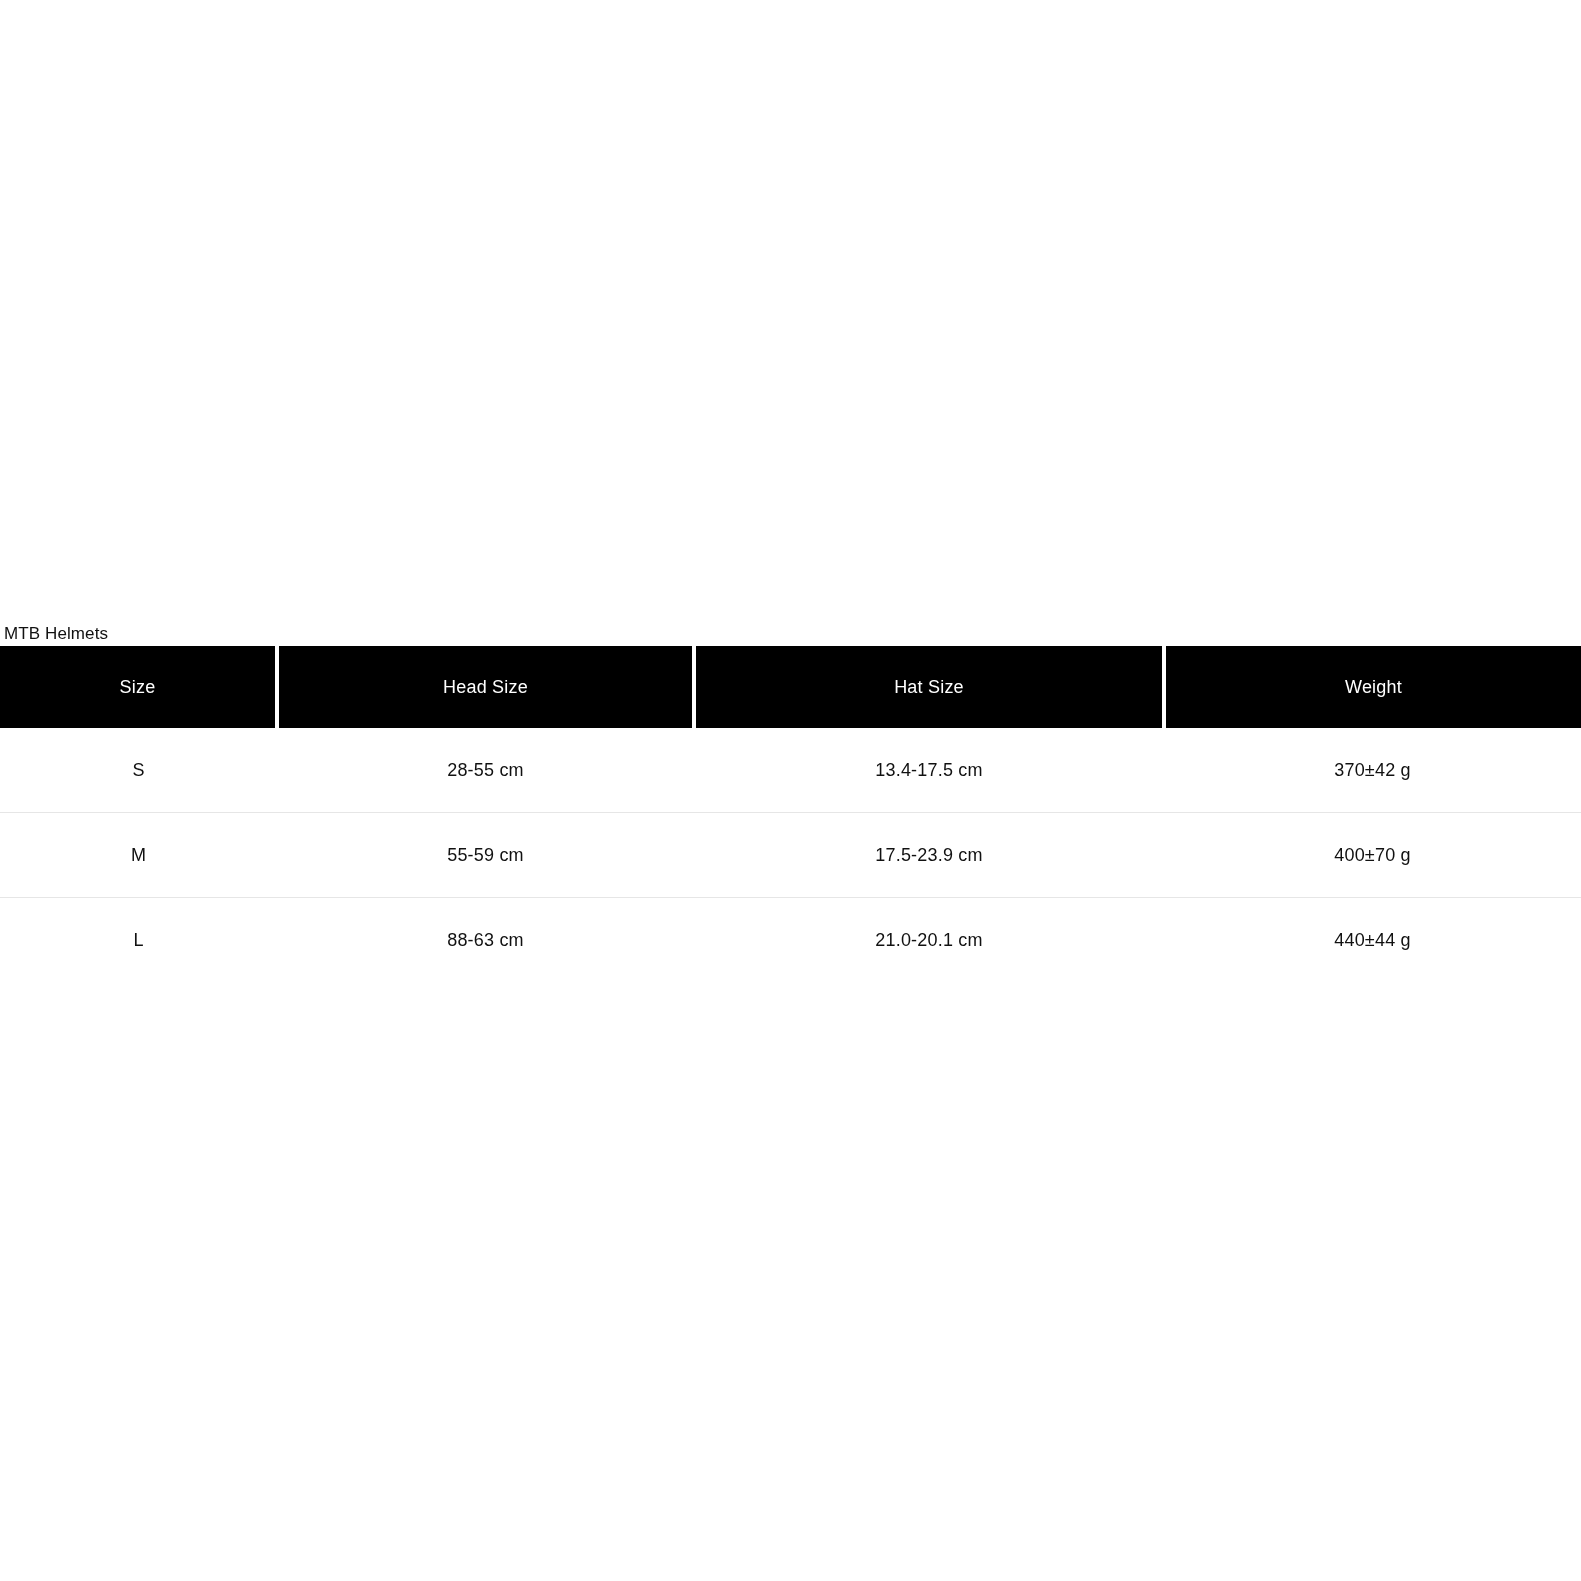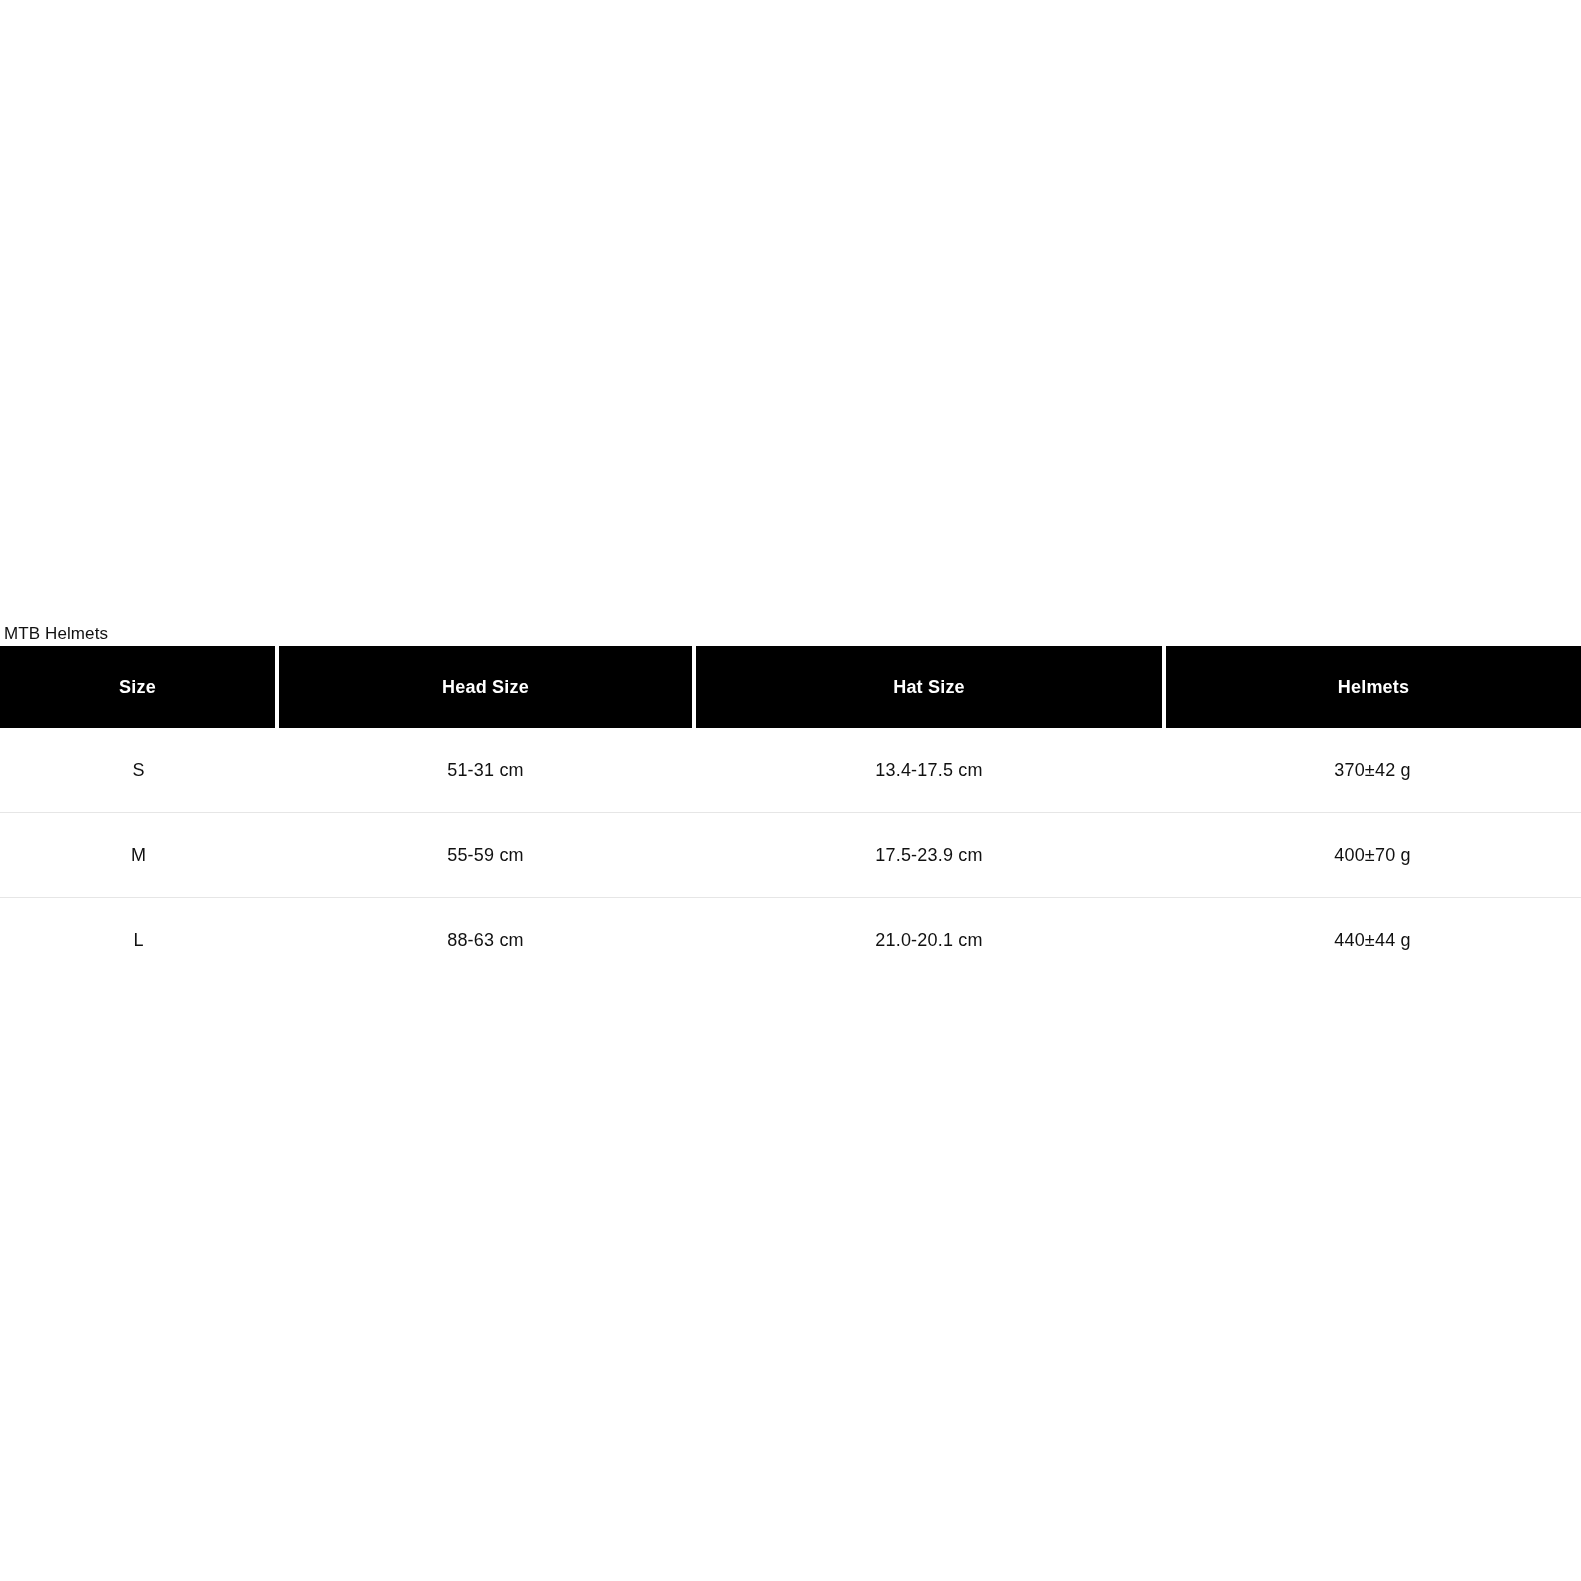--- a/index.html
+++ b/index.html
@@ -42,21 +42,21 @@
   }
   table.size-table col.c1 { width: 277px; }
   table.size-table col.c2 { width: 417px; }
   table.size-table col.c3 { width: 470px; }
   table.size-table col.c4 { width: 417px; }
 
   table.size-table thead th {
     background: #000000;
     color: #ffffff;
     font-size: 18px;
-    font-weight: bold;
+    font-weight: normal;
     text-align: center;
     height: 82px;
     padding: 0;
     border-right: 4px solid #ffffff;
     letter-spacing: 0.2px;
   }
   table.size-table thead th:last-child {
     border-right: none;
   }
   table.size-table tbody td {
@@ -84,27 +84,27 @@
         <col class="c1">
           <col class="c2">
           <col class="c3">
           <col class="c4">
       </colgroup>
       <thead>
         <tr>
           <th>Size</th>
           <th>Head Size</th>
           <th>Hat Size</th>
-          <th>Helmets</th>
+          <th>Weight</th>
         </tr>
       </thead>
       <tbody>
         <tr>
           <td>S</td>
-          <td>51-31 cm</td>
+          <td>28-55 cm</td>
           <td>13.4-17.5 cm</td>
           <td>370±42 g</td>
         </tr>
         <tr>
           <td>M</td>
           <td>55-59 cm</td>
           <td>17.5-23.9 cm</td>
           <td>400±70 g</td>
         </tr>
         <tr>

